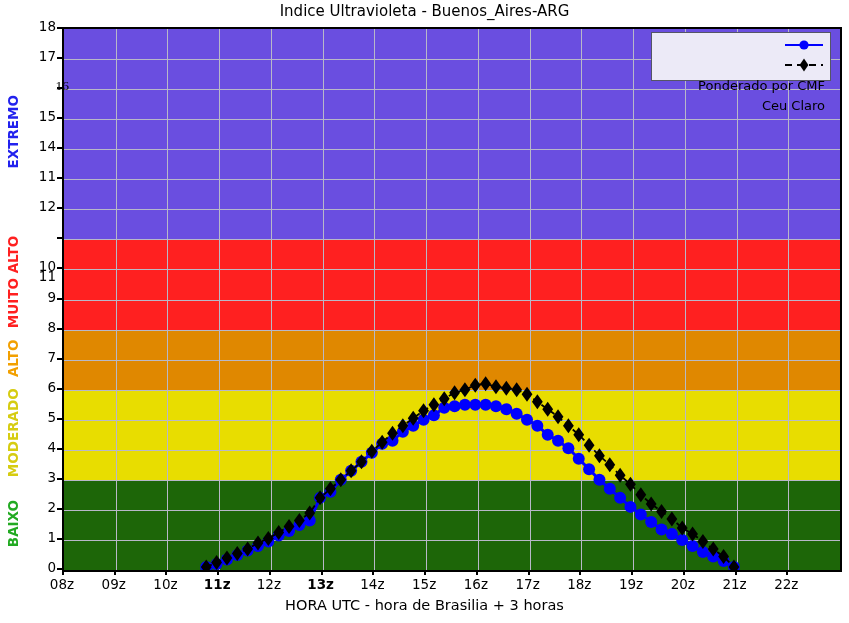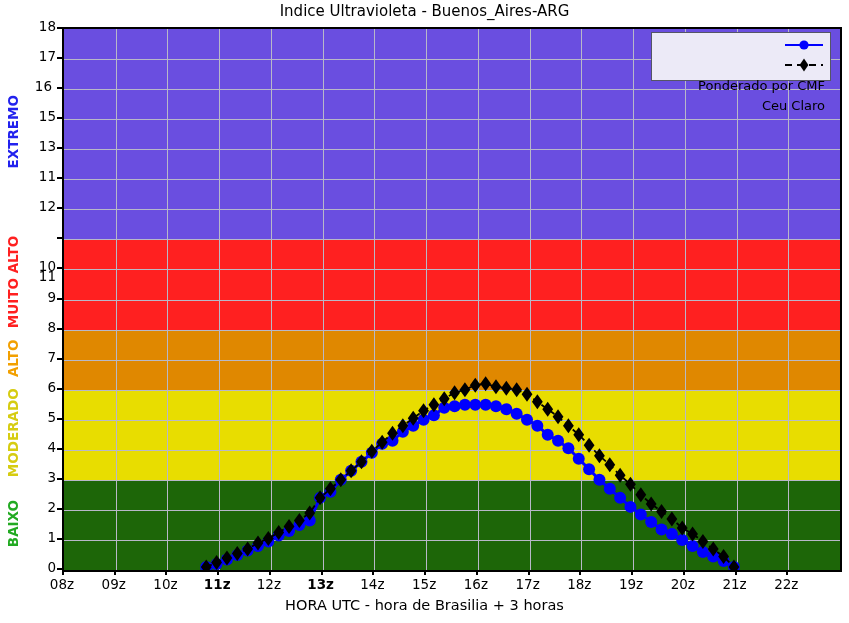--- a/index.html
+++ b/index.html
@@ -328,25 +328,25 @@
       <div class="ytick-label" style="left: 16px; right: auto; top: 288.5px;">9</div>
       <div class="ytick-mark" style="left: 57px; top: 298px;"></div>
       <div class="ytick-label" style="left: 16px; right: auto; top: 258.444px;">10</div>
       <div class="ytick-mark" style="left: 57px; top: 267px;"></div>
       <div class="ytick-label" style="left: 16px; right: auto; top: 228.389px; margin-top: 40px;">11</div>
       <div class="ytick-mark" style="left: 57px; top: 237px;"></div>
       <div class="ytick-label" style="left: 16px; right: auto; top: 198.333px;">12</div>
       <div class="ytick-mark" style="left: 57px; top: 207px;"></div>
       <div class="ytick-label" style="left: 16px; right: auto; top: 168.278px;">11</div>
       <div class="ytick-mark" style="left: 57px; top: 177px;"></div>
-      <div class="ytick-label" style="left: 16px; right: auto; top: 138.222px;">13</div>
+      <div class="ytick-label" style="left: 16px; right: auto; top: 138.222px;">14</div>
       <div class="ytick-mark" style="left: 57px; top: 147px;"></div>
       <div class="ytick-label" style="left: 16px; right: auto; top: 108.167px;">15</div>
       <div class="ytick-mark" style="left: 57px; top: 117px;"></div>
-      <div class="ytick-label" style="left: 12px; right: auto; top: 78.1111px;">16</div>
+      <div class="ytick-label" style="left: 29px; right: auto; top: 78.1111px; font-family: Liberation Serif, serif;">16</div>
       <div class="ytick-mark" style="left: 57px; top: 87px;"></div>
       <div class="ytick-label" style="left: 16px; right: auto; top: 48.0556px;">17</div>
       <div class="ytick-mark" style="left: 57px; top: 57px;"></div>
       <div class="ytick-label" style="left: 16px; right: auto; top: 18px;">18</div>
       <div class="ytick-mark" style="left: 57px; top: 27px;"></div>
     </div>
   <div id="xaxis-layer">
       <div class="xtick-label" style="left: 32px; top: 576px;">08z</div>
       <div class="xtick-mark" style="left: 62px; top: 570px;"></div>
       <div class="xtick-label" style="left: 83.7333px; top: 576px;">09z</div>

